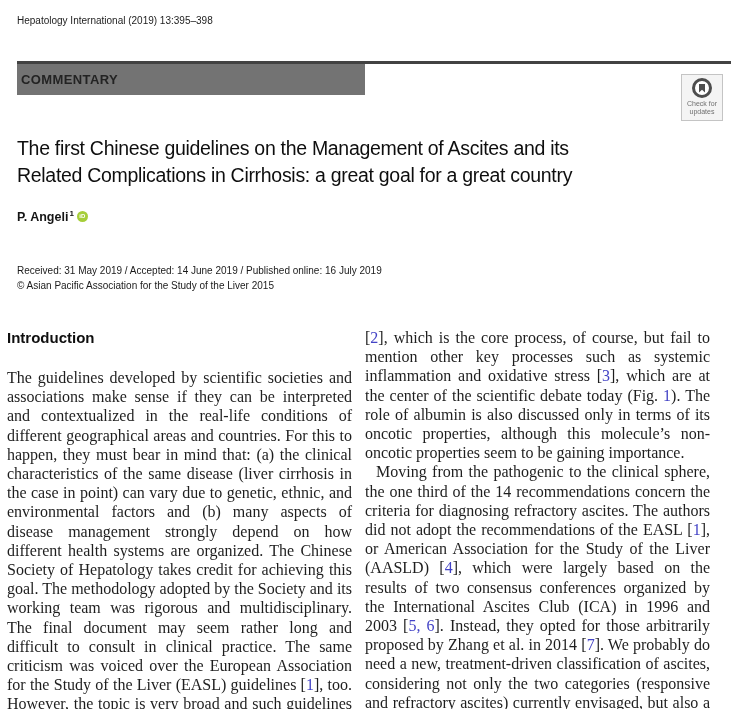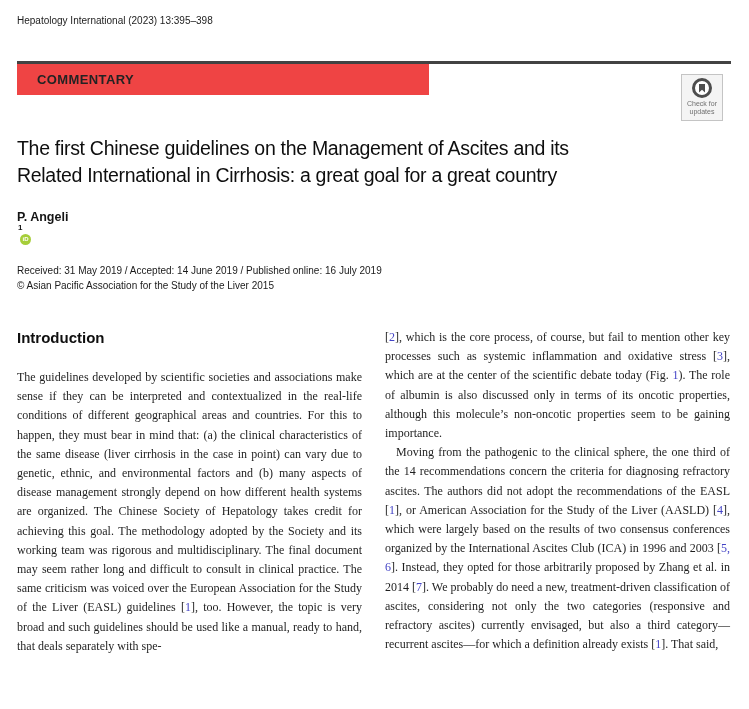--- a/index.html
+++ b/index.html
@@ -19,24 +19,24 @@
     position: absolute; left: 17px; top: 14px;
     font-size: 10px; line-height: 14.5px; color: #1c1c1c;
   }
   .doi-line { color: #1c1c1c; text-decoration: none; display: block; }
   .top-rule {
     position: absolute; left: 17px; top: 61px;
     width: 714px; height: 3px; background: #424242;
   }
   .commentary-banner {
     position: absolute; left: 17px; top: 64px;
-    width: 412px; height: 31px;
-    background: #ef4444;
+    width: 348px; height: 31px;
+    background: #737373;
     display: flex; align-items: center;
-    padding-left: 20px; box-sizing: border-box;
+    padding-left: 4px; box-sizing: border-box;
   }
   .commentary-banner span {
     font-size: 13px; font-weight: 700; letter-spacing: 0.4px; color: #232323;
   }
   
   .check-badge {
     position: absolute; left: 681px; top: 74px;
     width: 42px; height: 47px;
     background: #f4f4f4;
     border: 1px solid #c4c4c4;
@@ -66,90 +66,90 @@
   .article-title {
     position: absolute; left: 17px; top: 135px;
     font-size: 19.5px; line-height: 27px;
     font-weight: 400; letter-spacing: -0.3px;
     color: #0e0e0e;
   }
   .article-title div { white-space: nowrap; }
   .author-line {
     position: absolute; left: 17px; top: 210px;
     font-size: 12.5px; font-weight: 700; color: #141414;
-    display: flex; align-items: flex-start; flex-direction: column;
+    display: flex; align-items: flex-start;
   }
   .author-sup {
     font-size: 8px; position: relative; top: -1px; margin-left: 1px; font-weight: 700;
   }
   .orcid-icon {
     display: inline-block;
     width: 11px; height: 11px; border-radius: 50%;
     margin-left: 3px; margin-top: 1px;
     color: #ffffff;
     font-size: 6px; font-weight: 700;
     text-align: center; line-height: 11px;
     cursor: pointer;
   }
   
   .article-history {
     position: absolute; left: 17px; top: 264px;
     font-size: 10px; line-height: 14.5px; color: #1a1a1a;
   }
   
   .content-columns {
-    position: absolute; left: 17px; top: 328px;
+    position: absolute; left: 7px; top: 328px;
     width: 714px; height: 381px;
-    display: flex; column-gap: 23px;
+    display: flex; column-gap: 13px;
     overflow: hidden;
   }
   .column { width: 345px; }
   .section-heading {
     font-size: 15px; line-height: 20px; font-weight: 700;
     color: #0f0f0f; margin: 0 0 20px 0;
     font-family: "Liberation Sans", sans-serif;
   }
   .para {
     margin: 0;
     font-family: "Liberation Serif", serif;
-    font-size: 12px; line-height: 19.2px;
+    font-size: 16px; line-height: 19.2px;
     text-align: justify;
     color: #1e1e1e;
   }
   .para.indent { text-indent: 11px; }
   .cite { cursor: pointer; }
 </style>
 </head>
 <body>
 
 <div class="page">
 
   <div class="journal-info">
-    <span>Hepatology International (2023) 13:395–398</span>
+    <span>Hepatology International (2019) 13:395–398</span>
   </div>
 
   <div class="top-rule"></div>
 
   <div class="commentary-banner">
     <span>COMMENTARY</span>
   </div>
 
   <div class="check-badge">
     <div class="crossmark-circle">
       <div class="crossmark-bookmark"></div>
     </div>
     <div class="check-badge-text">
       <div>Check for</div>
       <div>updates</div>
     </div>
   </div>
 
   <div class="article-title">
     <div>The first Chinese guidelines on the Management of Ascites and its</div>
-    <div>Related International in Cirrhosis: a great goal for a great country</div>
+    <div>Related Complications in Cirrhosis: a great goal for a great country</div>
   </div>
 
   <div class="author-line">
     <span>P. Angeli</span>
       <span class="author-sup">1</span>
     <span class="orcid-icon" id="orcid" style="background: rgb(166, 206, 57);">iD</span>
   </div>
 
   <div class="article-history">
     <div>Received: 31 May 2019 / Accepted: 14 June 2019 / Published online: 16 July 2019</div>

